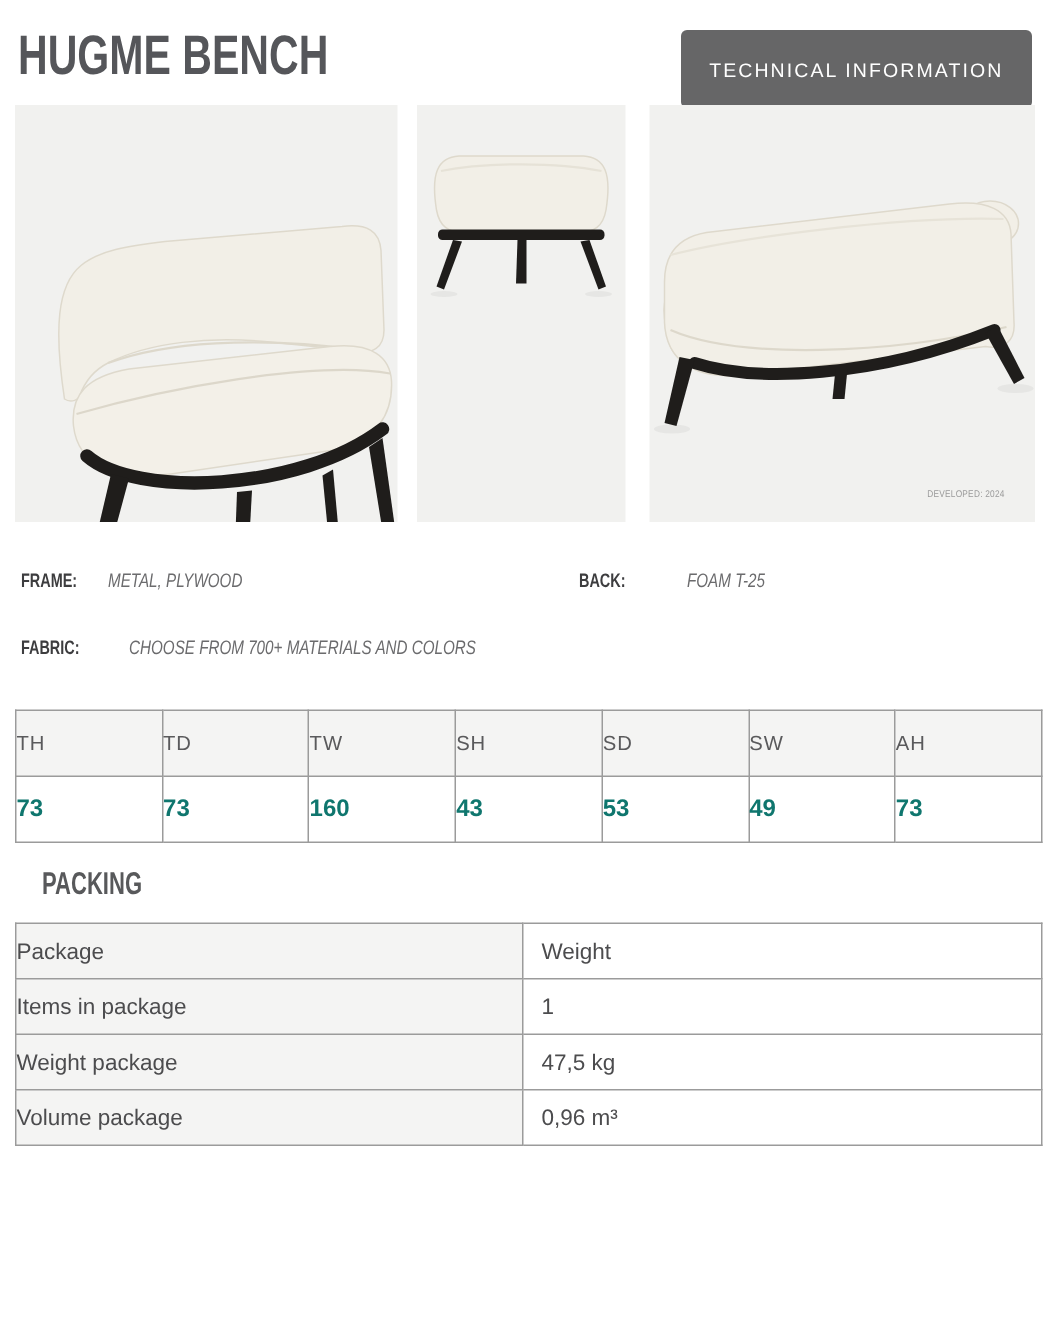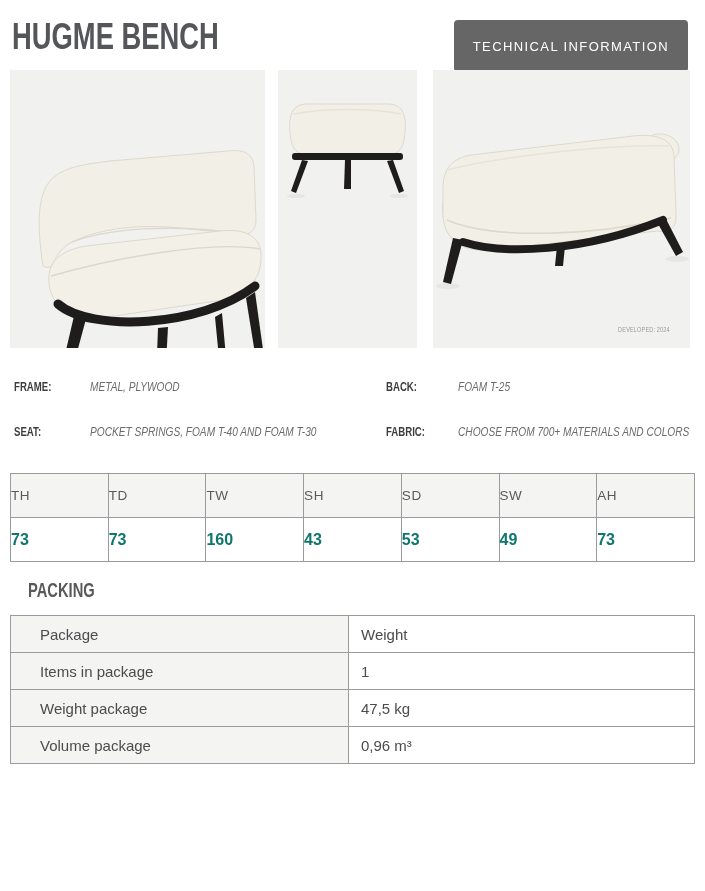--- a/index.html
+++ b/index.html
@@ -41,21 +41,21 @@
     transform:scaleX(0.85); transform-origin:100% 50%;
   }
 
   
   .specs {
     position:absolute; left:14px; top:374px; width:680px;
     display:grid; grid-template-columns:372px 1fr;
     grid-auto-rows:24px; row-gap:21px;
   }
   .spec { display:flex; align-items:center; }
-  .spec-label { width:76px; font-size:13px; font-weight:700; color:#3d3d3f; }
+  .spec-label { width:58px; font-size:13px; font-weight:700; color:#3d3d3f; }
   .spec--right .spec-label { width:72px;text-decoration:underline; }
   .spec-value { font-size:13px; font-style:italic; color:#6b6b6d; }
   .spec-value .cond { transform:scaleX(0.78); }
 
   
   .dim-table {
     position:absolute; left:10px; top:473px; width:685px;
     border-collapse:collapse; table-layout:fixed;
   }
   .dim-table th, .dim-table td {
@@ -71,21 +71,21 @@
   .packing-title {
     position:absolute; left:12px; top:578px;
     font-size:21px; font-weight:700; color:#58595b;margin-left:16px;
   }
   .packing-title .cond { transform:scaleX(0.70); }
   .pack-table {
     position:absolute; left:10px; top:615px; width:685px;
     border-collapse:collapse; table-layout:fixed;
   }
   .pack-table td { border:1px solid #9b9b9b; height:37px; font-size:15px; color:#4c4c4e; }
-  .pack-table td.k { background:#f4f4f3; width:338px; padding-left:29px; }
+  .pack-table td.k { background:#f4f4f3; width:338px; }
   .pack-table td.v { background:#ffffff; padding-left:12px; }
 </style>
 </head>
 <body>
 
 <div class="page">
 
   <h1 class="title"><span class="cond">HUGME BENCH</span></h1>
   <button class="tech-btn">TECHNICAL INFORMATION</button>
 
@@ -153,24 +153,20 @@
   </div>
 
   <div class="specs">
     <div class="spec">
       <span class="spec-label"><span class="cond">FRAME:</span></span>
       <span class="spec-value"><span class="cond">METAL, PLYWOOD</span></span>
     </div>
     <div class="spec spec--right">
       <span class="spec-label"><span class="cond">BACK:</span></span>
       <span class="spec-value"><span class="cond">FOAM T-25</span></span>
-    </div>
-    <div class="spec">
-      <span class="spec-label"><span class="cond">SEAT:</span></span>
-      <span class="spec-value"><span class="cond">POCKET SPRINGS, FOAM T-40 AND FOAM T-30</span></span>
     </div>
     <div class="spec spec--right">
       <span class="spec-label"><span class="cond">FABRIC:</span></span>
       <span class="spec-value"><span class="cond">CHOOSE FROM 700+ MATERIALS AND COLORS</span></span>
     </div>
   </div>
 
   <table class="dim-table">
     <tbody>
       <tr>

